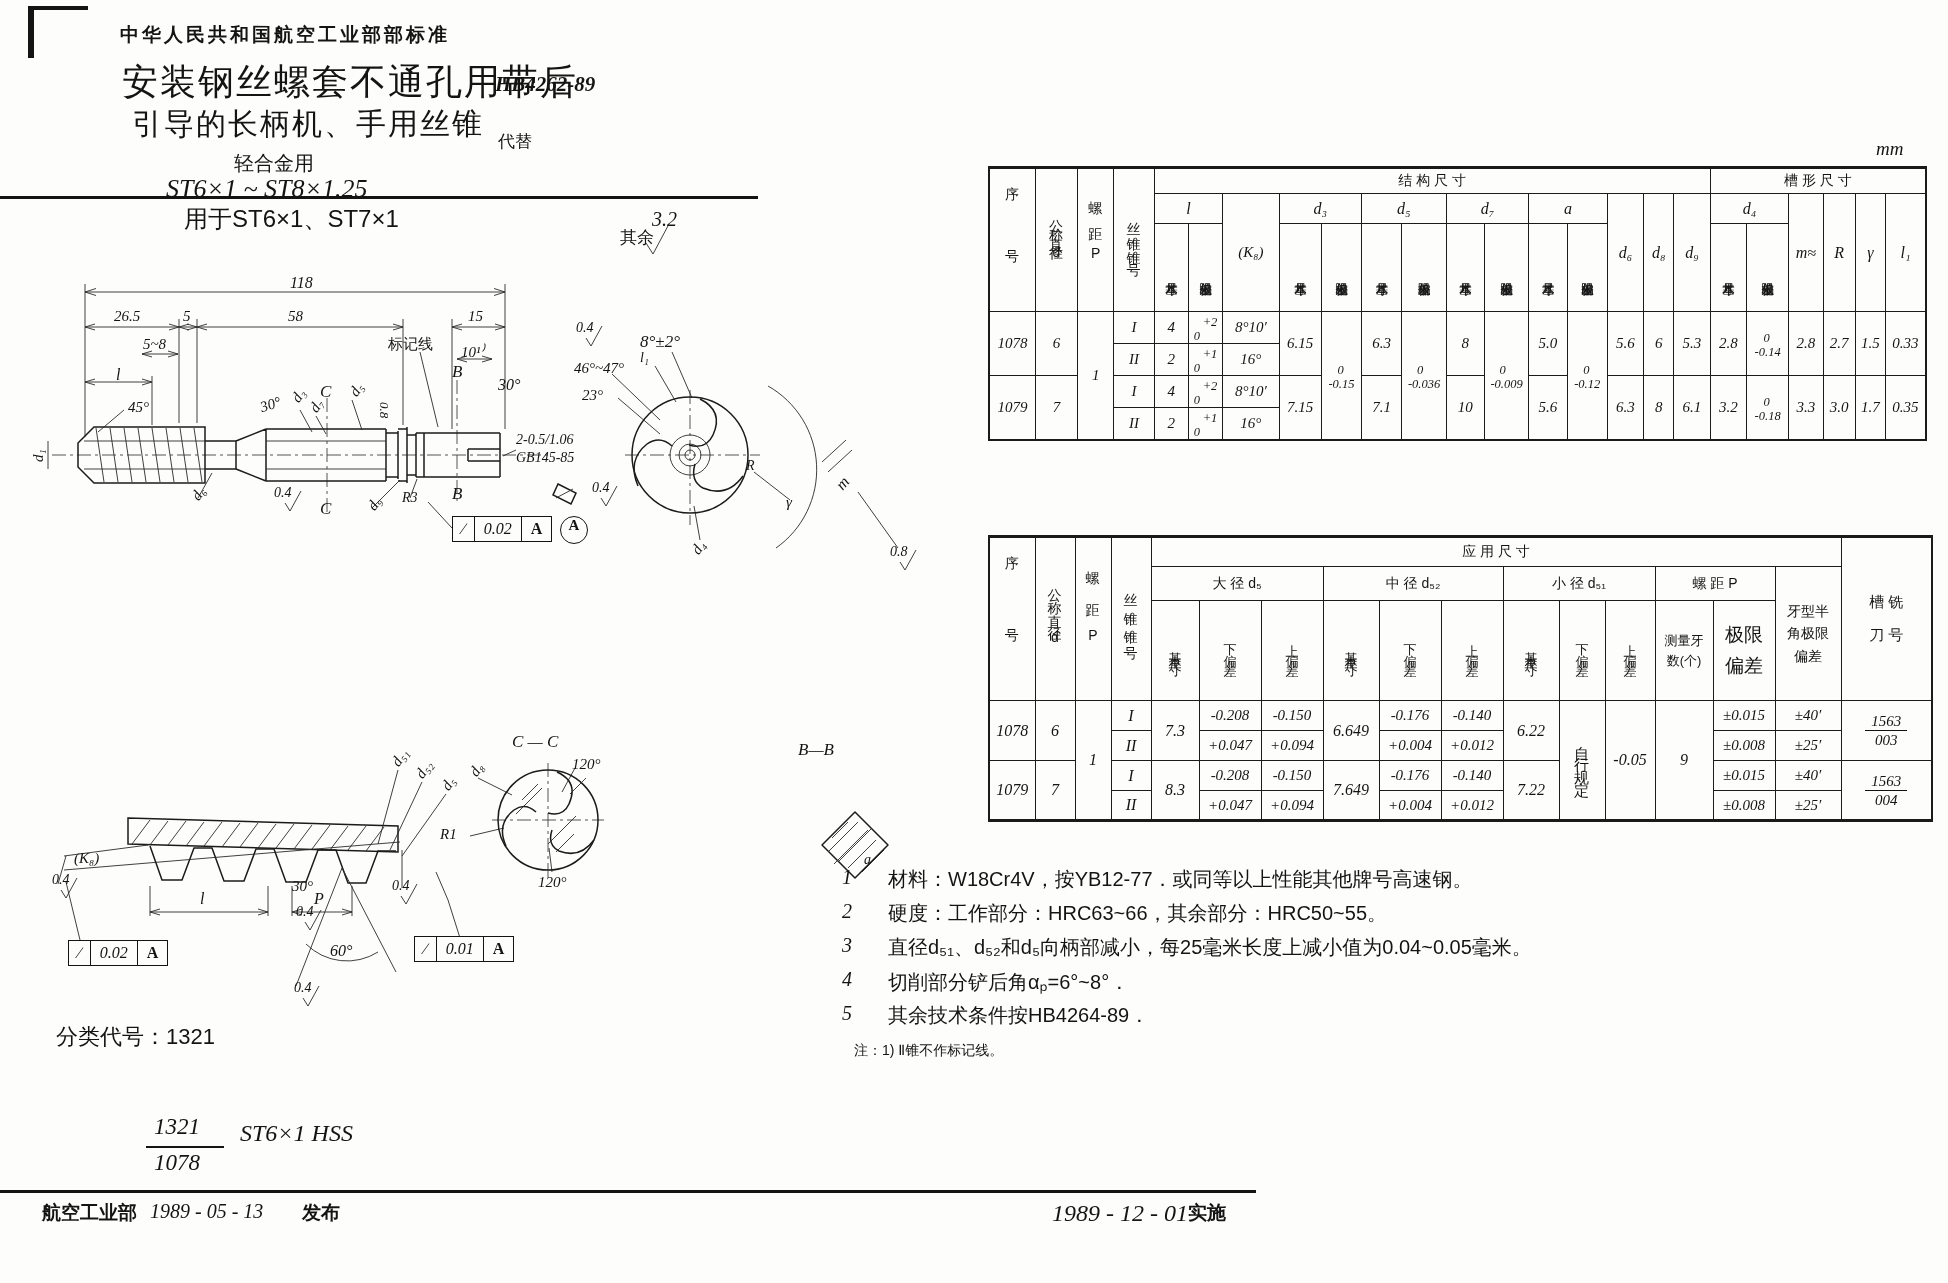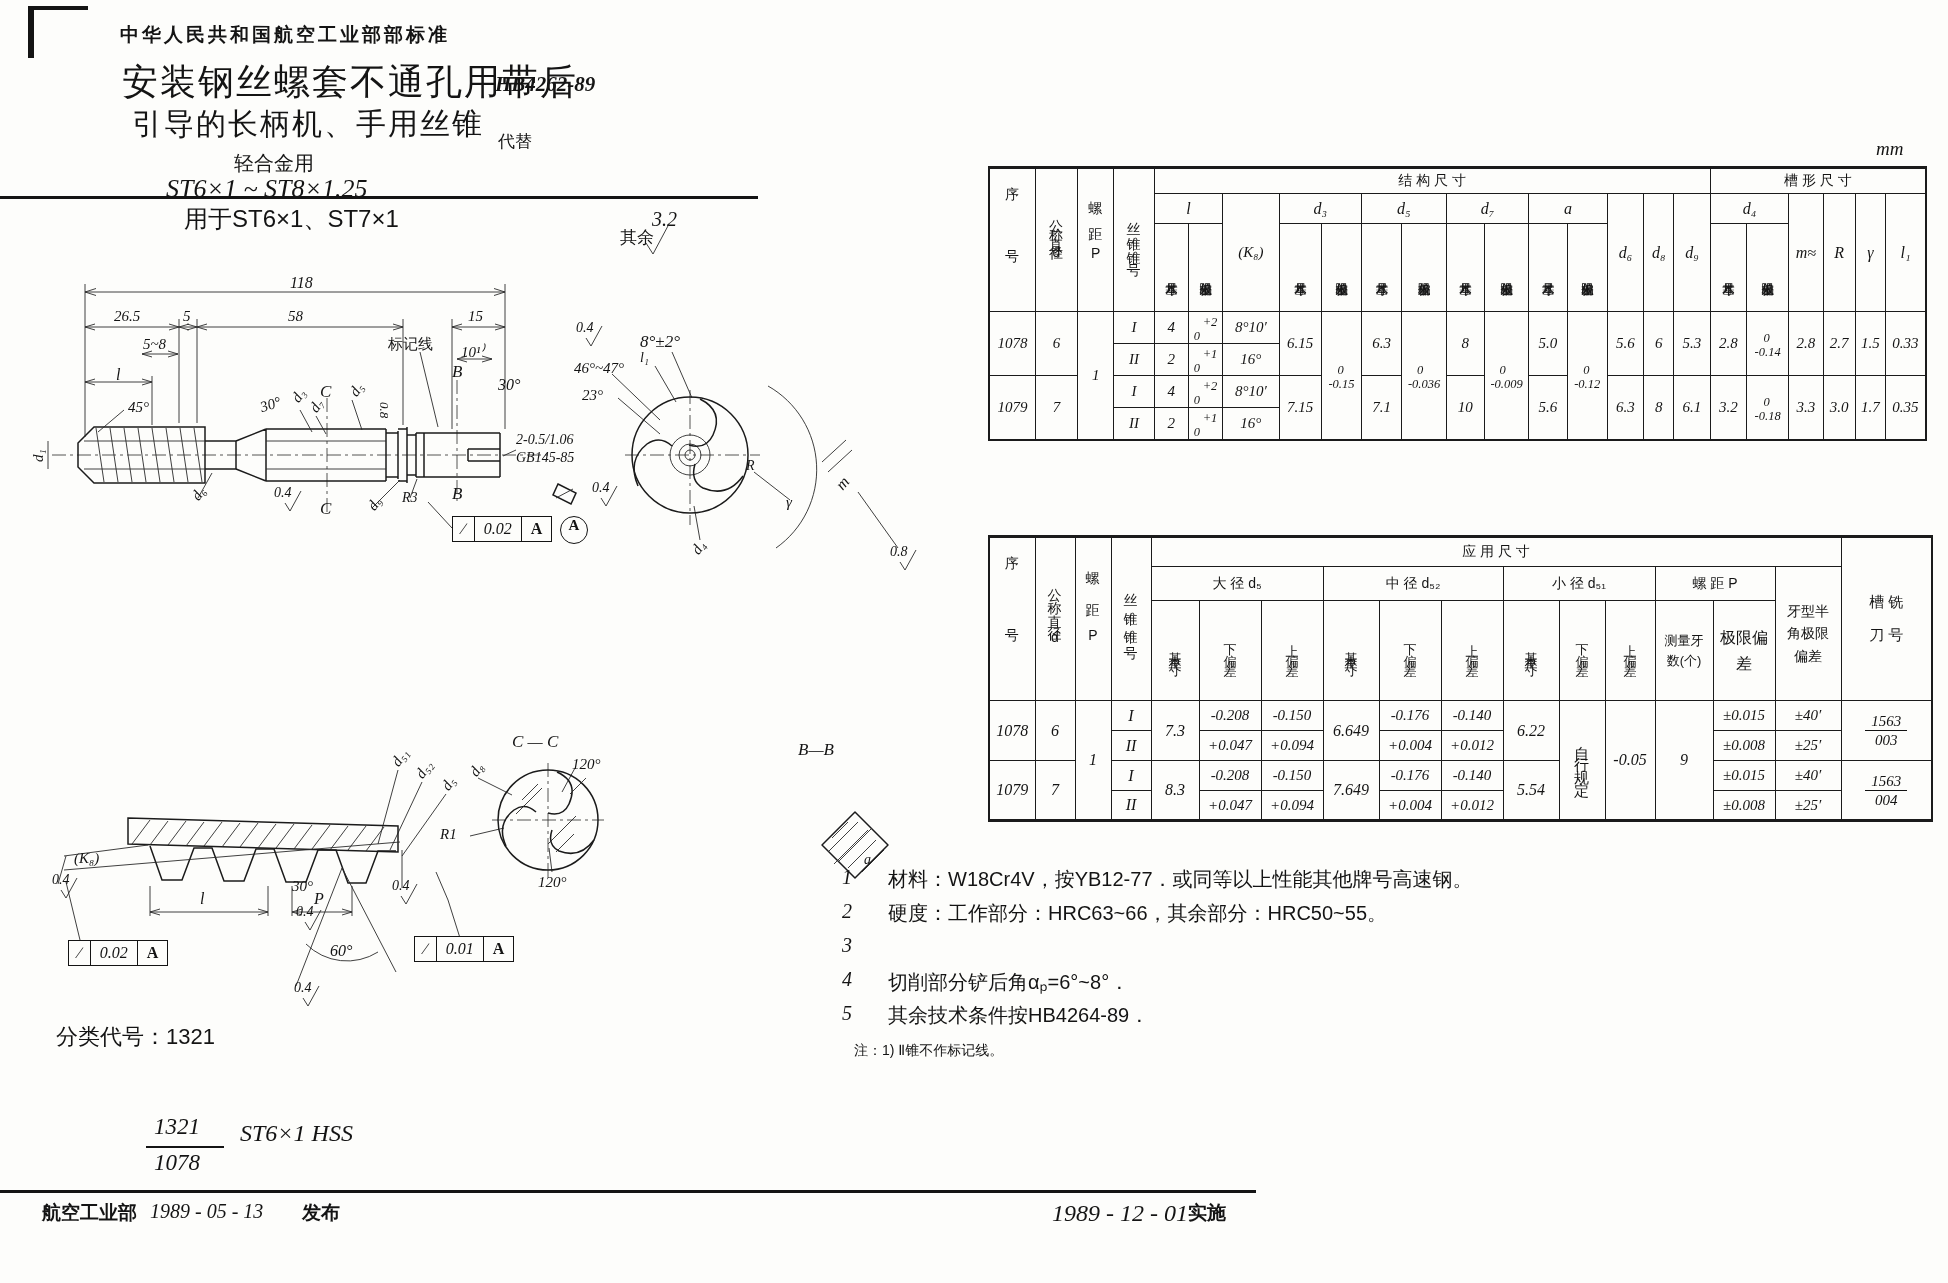--- a/index.html
+++ b/index.html
@@ -415,21 +415,21 @@
       <th><span class="v" style="font-size:13px;letter-spacing:4px">基本尺寸</span></th>
       <th><span class="v" style="font-size:13px;letter-spacing:10px">下偏差</span></th>
       <th><span class="v" style="font-size:13px;letter-spacing:10px">上偏差</span></th>
       <th><span class="v" style="font-size:13px;letter-spacing:4px">基本尺寸</span></th>
       <th><span class="v" style="font-size:13px;letter-spacing:10px">下偏差</span></th>
       <th><span class="v" style="font-size:13px;letter-spacing:10px">上偏差</span></th>
       <th><span class="v" style="font-size:13px;letter-spacing:4px">基本尺寸</span></th>
       <th><span class="v" style="font-size:13px;letter-spacing:10px">下偏差</span></th>
       <th><span class="v" style="font-size:13px;letter-spacing:10px">上偏差</span></th>
       <th style="white-space:normal;padding:2px 4px;line-height:1.5;font-size:13px;">测量牙数(个)</th>
-      <th style="white-space:normal;padding:2px 4px;line-height:1.6;font-size:16px;">极限偏差</th>
+      <th style="white-space:normal;padding:2px 4px;line-height:1.6;font-size:19px;">极限偏差</th>
     </tr>
     <tr style="height:30px">
       <td rowspan="2" class="num2">1078</td>
       <td rowspan="2" class="num2">6</td>
       <td rowspan="4" class="num2">1</td>
       <td class="num2">I</td>
       <td rowspan="2" class="num2">7.3</td>
       <td class="num">-0.208</td>
       <td class="num">-0.150</td>
       <td rowspan="2" class="num2">6.649</td>
@@ -455,21 +455,21 @@
     <tr style="height:30px">
       <td rowspan="2" class="num2">1079</td>
       <td rowspan="2" class="num2">7</td>
       <td class="num2">I</td>
       <td rowspan="2" class="num2">8.3</td>
       <td class="num">-0.208</td>
       <td class="num">-0.150</td>
       <td rowspan="2" class="num2">7.649</td>
       <td class="num">-0.176</td>
       <td class="num">-0.140</td>
-      <td rowspan="2" class="num2">5.54</td>
+      <td rowspan="2" class="num2">7.22</td>
       <td class="num">±0.015</td>
       <td class="num">±40′</td>
       <td rowspan="2"><span class="frc"><span class="t">1563</span><span class="b">004</span></span></td>
     </tr>
     <tr style="height:30px">
       <td class="num2">II</td>
       <td class="num">+0.047</td>
       <td class="num">+0.094</td>
       <td class="num">+0.004</td>
       <td class="num">+0.012</td>
@@ -477,20 +477,21 @@
       <td class="num">±25′</td>
     </tr>
   </tbody>
     </table>
 
   <div class="notesline it" style="left:842px;top:866px;">1</div>
   <div class="notesline cn" style="left:888px;top:866px;">材料：W18Cr4V，按YB12-77．或同等以上性能其他牌号高速钢。</div>
   <div class="notesline it" style="left:842px;top:900px;">2</div>
   <div class="notesline cn" style="left:888px;top:900px;">硬度：工作部分：HRC63~66，其余部分：HRC50~55。</div>
   <div class="notesline it" style="left:842px;top:934px;">3</div>
+  <div class="notesline cn" style="left:888px;top:934px;">直径d₅₁、d₅₂和d₅向柄部减小，每25毫米长度上减小值为0.04~0.05毫米。</div>
   <div class="notesline it" style="left:842px;top:968px;">4</div>
   <div class="notesline cn" style="left:888px;top:968px;">切削部分铲后角αₚ=6°~8°．</div>
   <div class="notesline it" style="left:842px;top:1002px;">5</div>
   <div class="notesline cn" style="left:888px;top:1002px;">其余技术条件按HB4264-89．</div>
   <div class="abs cn" style="left:854px;top:1042px;font-size:14px;">注：1) Ⅱ锥不作标记线。</div>
 
   <div class="abs cn" style="left:56px;top:1022px;font-size:22px;">分类代号：1321</div>
   <div class="abs it" style="left:154px;top:1114px;font-size:23px;">1321</div>
   <div class="rule" style="left:146px;top:1146px;width:78px;height:2px;"></div>
   <div class="abs it" style="left:154px;top:1150px;font-size:23px;">1078</div>

